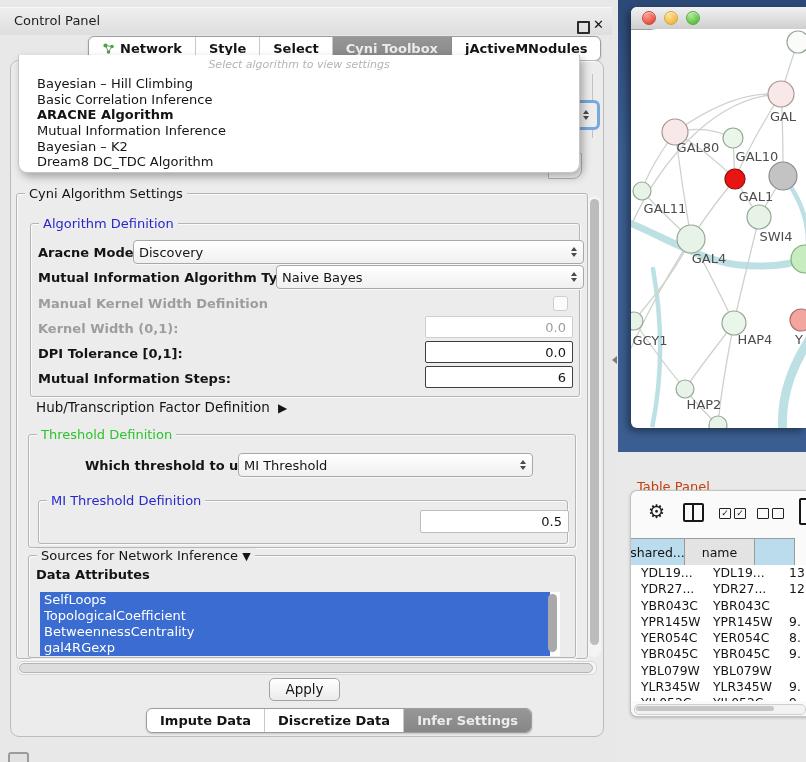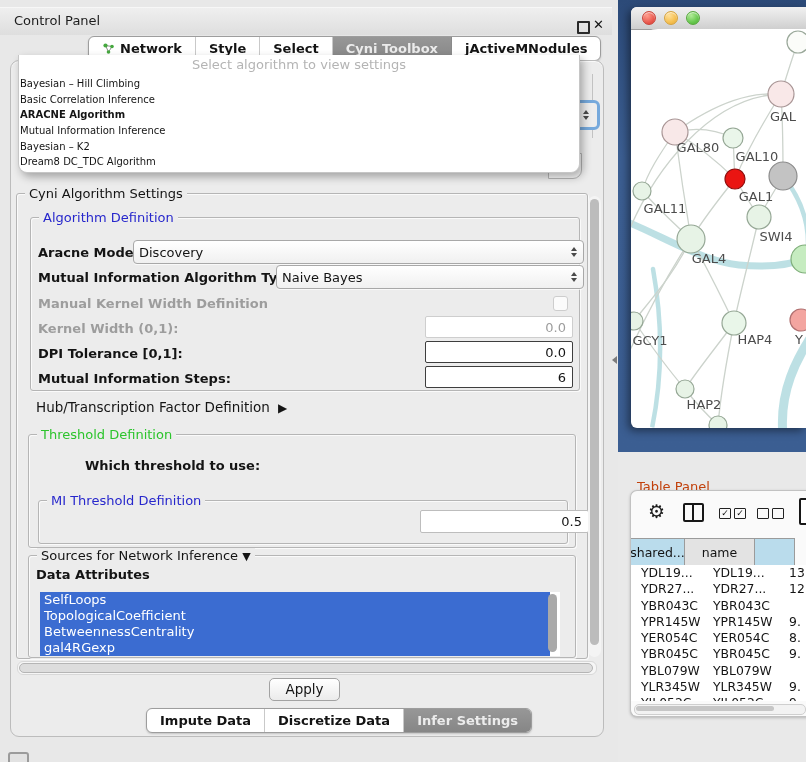--- a/index.html
+++ b/index.html
@@ -48,22 +48,22 @@
   .field{background:#fff;border:1px solid #bdbdbd;border-radius:2px;display:flex;align-items:center;
          justify-content:flex-end;padding-right:6px;font-size:13px;}
   .field.strong{border:1.5px solid #3e3e3e;}
   .field.dim{border-color:#cecece;color:#9d9d9d;}
 
   .checkbox{width:13px;height:13px;border:1.5px solid #cdcdcd;border-radius:3px;background:#fbfbfb;}
 
   
   .dropdown{left:18px;top:55px;width:560px;height:117px;background:#fff;border:1px solid #c6c6c6;border-top:none;
             border-radius:0 0 9px 9px;box-shadow:3px 4px 9px rgba(0,0,0,.3);z-index:40;overflow:hidden;}
-  .dd-ph{height:21px;line-height:19px;text-align:center;color:#b4b4b4;font-size:13px;}
-  .dd-item{height:15.7px;line-height:15.7px;padding-left:1px;font-size:10px;white-space:nowrap;}
+  .dd-ph{height:21px;line-height:19px;text-align:center;color:#b4b4b4;font-size:11px;font-style:italic;}
+  .dd-item{height:15.7px;line-height:15.7px;padding-left:18px;font-size:13px;white-space:nowrap;}
   .dd-item.sel{font-weight:bold;}
 
   
   .frag-stepper{left:572px;top:100px;width:22px;height:24px;background:#ededed;border:3px solid #76a9dc;
                 border-radius:6px;z-index:10;display:flex;flex-direction:column;align-items:center;justify-content:center;gap:2px;}
   .frag-line{left:592px;top:74px;height:64px;border-left:1px solid #c2c2c2;z-index:10;}
   .frag-corner{left:548px;top:153px;width:32px;height:24px;background:#f7f7f7;border:1px solid #b6b6b6;
                border-radius:0 0 9px 0;z-index:10;}
 
   
@@ -181,21 +181,21 @@
         <div class="dd-item">Mutual Information Inference</div>
         <div class="dd-item">Bayesian – K2</div>
         <div class="dd-item">Dream8 DC_TDC Algorithm</div>
       </div>
   </div>
 
   <div class="abs group" style="left:16px;top:193px;width:570px;height:464px;">
     <span class="gtitle">Cyni Algorithm Settings</span>
   </div>
 
-  <div class="abs group" style="left:30px;top:217px;width:548px;height:172px;text-align:right;">
+  <div class="abs group" style="left:30px;top:223px;width:548px;height:172px;text-align:right;">
     <span class="gtitle blue">Algorithm Definition</span>
   </div>
 
   <span class="abs flabel" style="left:38px;top:245px;">Aracne Mode:</span>
   <div class="abs combo" style="left:133px;top:240px;width:444px;height:22px;">
     <span>Discovery</span>
     <span class="stepper">
         <i class="tri-u"></i>
         <i class="tri-d"></i>
       </span>
@@ -229,25 +229,32 @@
   </div>
 
   <div class="abs hub-row">
     <span>Hub/Transcription Factor Definition</span><span class="hub-arrow">▶</span>
   </div>
 
   <div class="abs group" style="left:28px;top:434px;width:546px;height:112px;">
     <span class="gtitle green">Threshold Definition</span>
   </div>
   <span class="abs flabel" style="left:85px;top:458px;">Which threshold to use:</span>
+  <div class="abs combo" style="left:238px;top:453px;width:288px;height:22px;">
+    <span>MI Threshold</span>
+    <span class="stepper">
+        <i class="tri-u"></i>
+        <i class="tri-d"></i>
+      </span>
+  </div>
 
   <div class="abs group" style="left:38px;top:500px;width:528px;height:42px;">
     <span class="gtitle blue">MI Threshold Definition</span>
   </div>
-  <div class="abs field" style="left:420px;top:510px;width:141px;height:21px;padding-left:20px;">
+  <div class="abs field" style="left:420px;top:510px;width:141px;height:21px;">
     <span>0.5</span>
   </div>
 
   <div class="abs group" style="left:28px;top:555px;width:546px;height:101px;">
     <span class="gtitle"><span>Sources for Network Inference</span> <span style="font-size:11px;">▼</span></span>
   </div>
   <span class="abs flabel" style="left:36px;top:567px;">Data Attributes</span>
   <div class="abs" id="attr-list">
     <div class="attr-row">SelfLoops</div>
       <div class="attr-row">TopologicalCoefficient</div>

